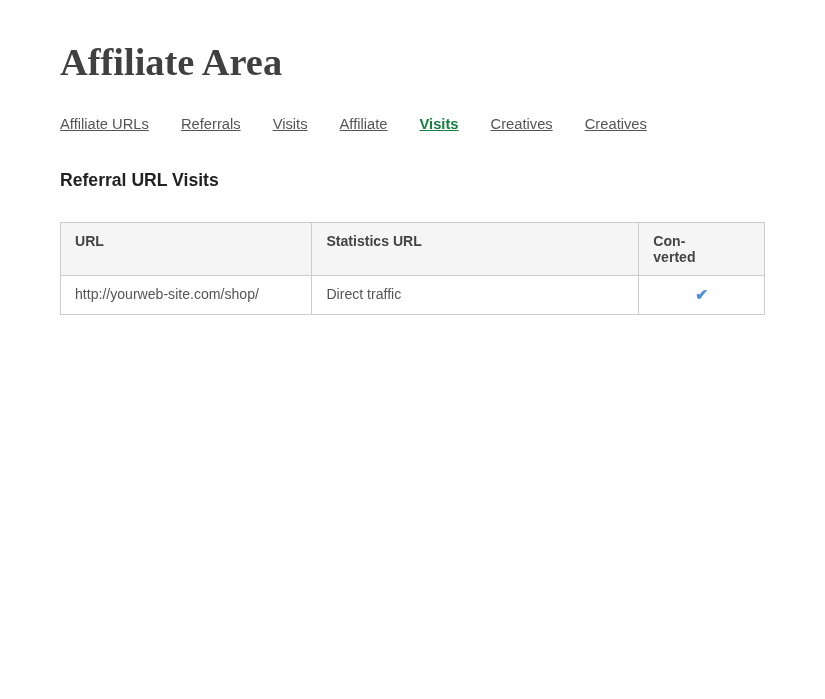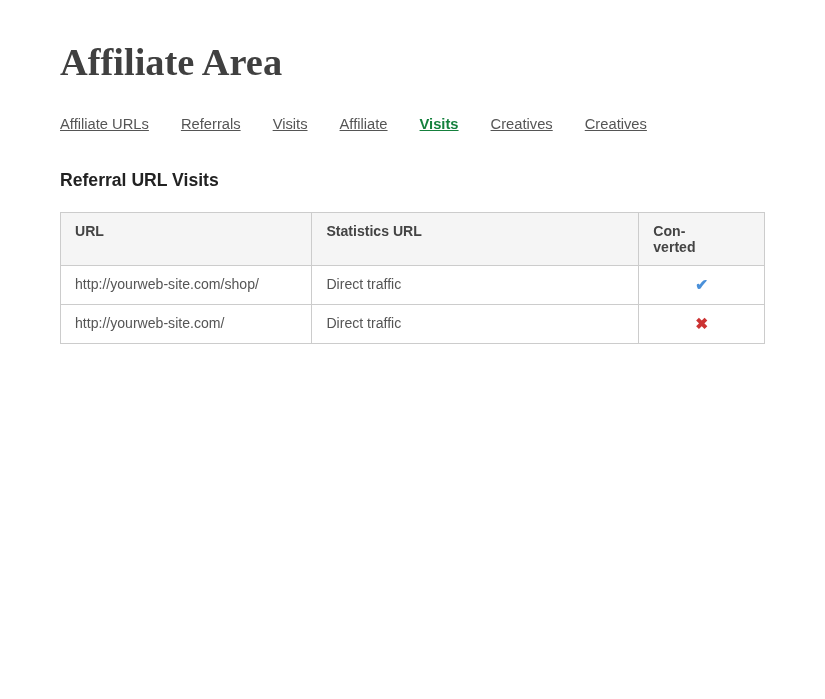--- a/index.html
+++ b/index.html
@@ -48,21 +48,21 @@
       font-weight: bold;
       text-decoration: underline;
       color: #15803d;
     }
 
     .section-title {
       font-family: Arial, Helvetica, sans-serif;
       font-size: 1.1em;
       font-weight: bold;
       color: #222222;
-      margin-bottom: 21px;
+      margin-bottom: 31px;
     }
 
     .data-table {
       width: 100%;
       border-collapse: collapse;
       border: 1px solid #cccccc;
       font-family: Arial, Helvetica, sans-serif;
       font-size: 0.88em;
     }
 
@@ -136,19 +136,14 @@
       <th class="col-converted"><strong>Con-<br>verted</strong></th>
     </tr>
   </thead>
   <tbody id="table-body">
 
   <tr>
         <td style="word-break: break-word;">http://yourweb-site.com/shop/</td>
         <td>Direct traffic</td>
         <td style="text-align: center;"><span class="checkmark">✔</span></td>
       </tr>
-      <tr>
-        <td style="word-break: break-word;">http://yourweb-site.com/</td>
-        <td>Direct traffic</td>
-        <td style="text-align: center;"><span class="crossmark">✖</span></td>
-      </tr>
     </tbody>
 </table>
 
 </body></html>

